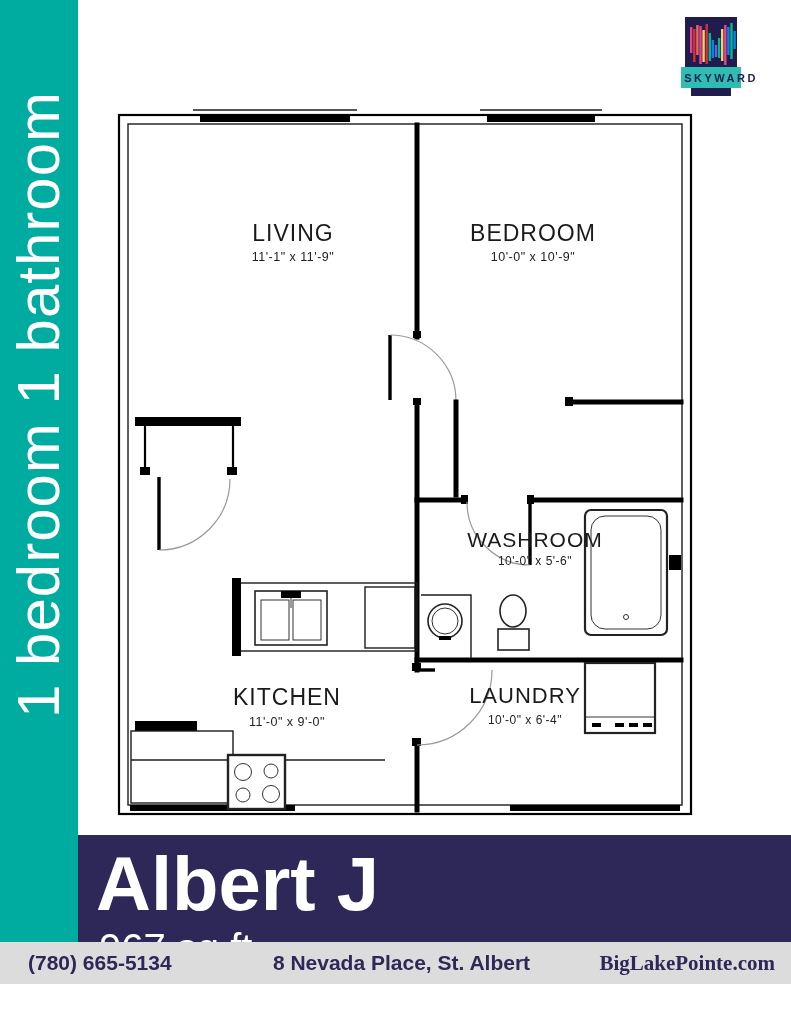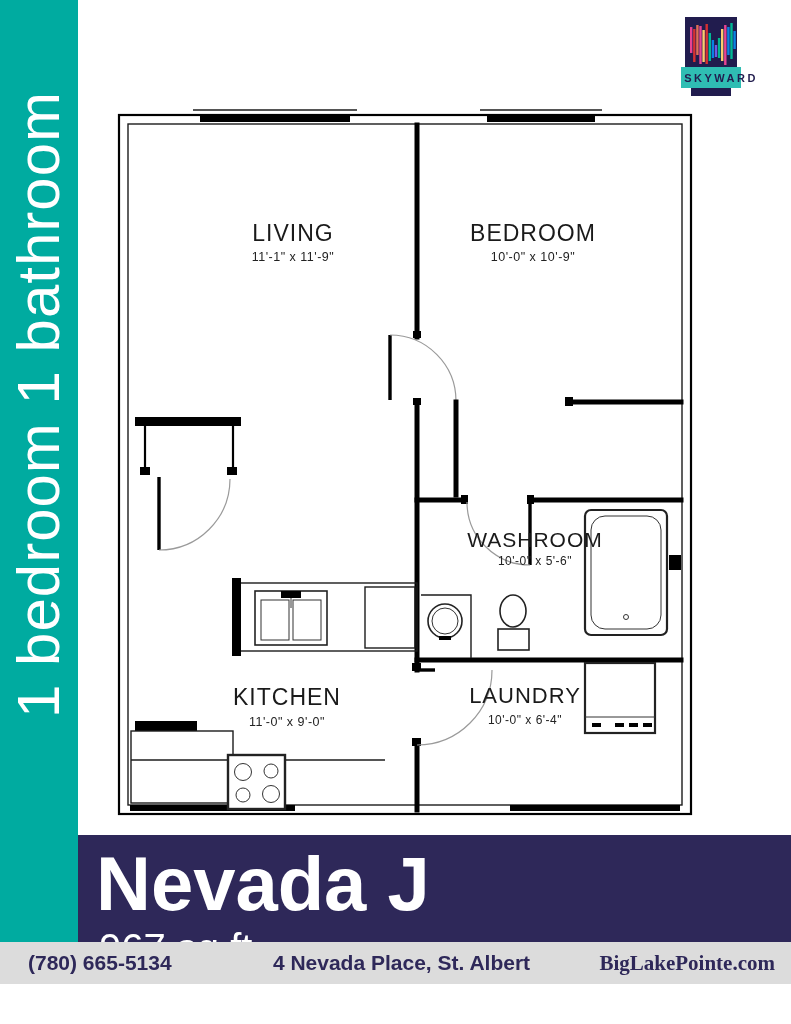--- a/index.html
+++ b/index.html
@@ -198,23 +198,23 @@
 
       <text x="172" y="600" class="room-name">KITCHEN</text>
       <text x="172" y="621" class="room-dims">11'-0" x 9'-0"</text>
 
       <text x="410" y="598" class="room-name" style="font-size:22px">LAUNDRY</text>
       <text x="410" y="619" class="room-dims" style="font-size:12px">10'-0" x 6'-4"</text>
     </svg>
   </div>
 
   <div class="banner">
-    <div class="banner-title">Nevada J</div>
+    <div class="banner-title">Albert J</div>
     <div class="banner-subtitle">967 sq ft</div>
   </div>
 
   <div class="footer">
     <div class="footer-phone">(780) 665-5134</div>
-    <div class="footer-address">4 Nevada Place, St. Albert</div>
+    <div class="footer-address">8 Nevada Place, St. Albert</div>
     <div class="footer-website">BigLakePointe.com</div>
   </div>
 
 </div>
 
 </body></html>

